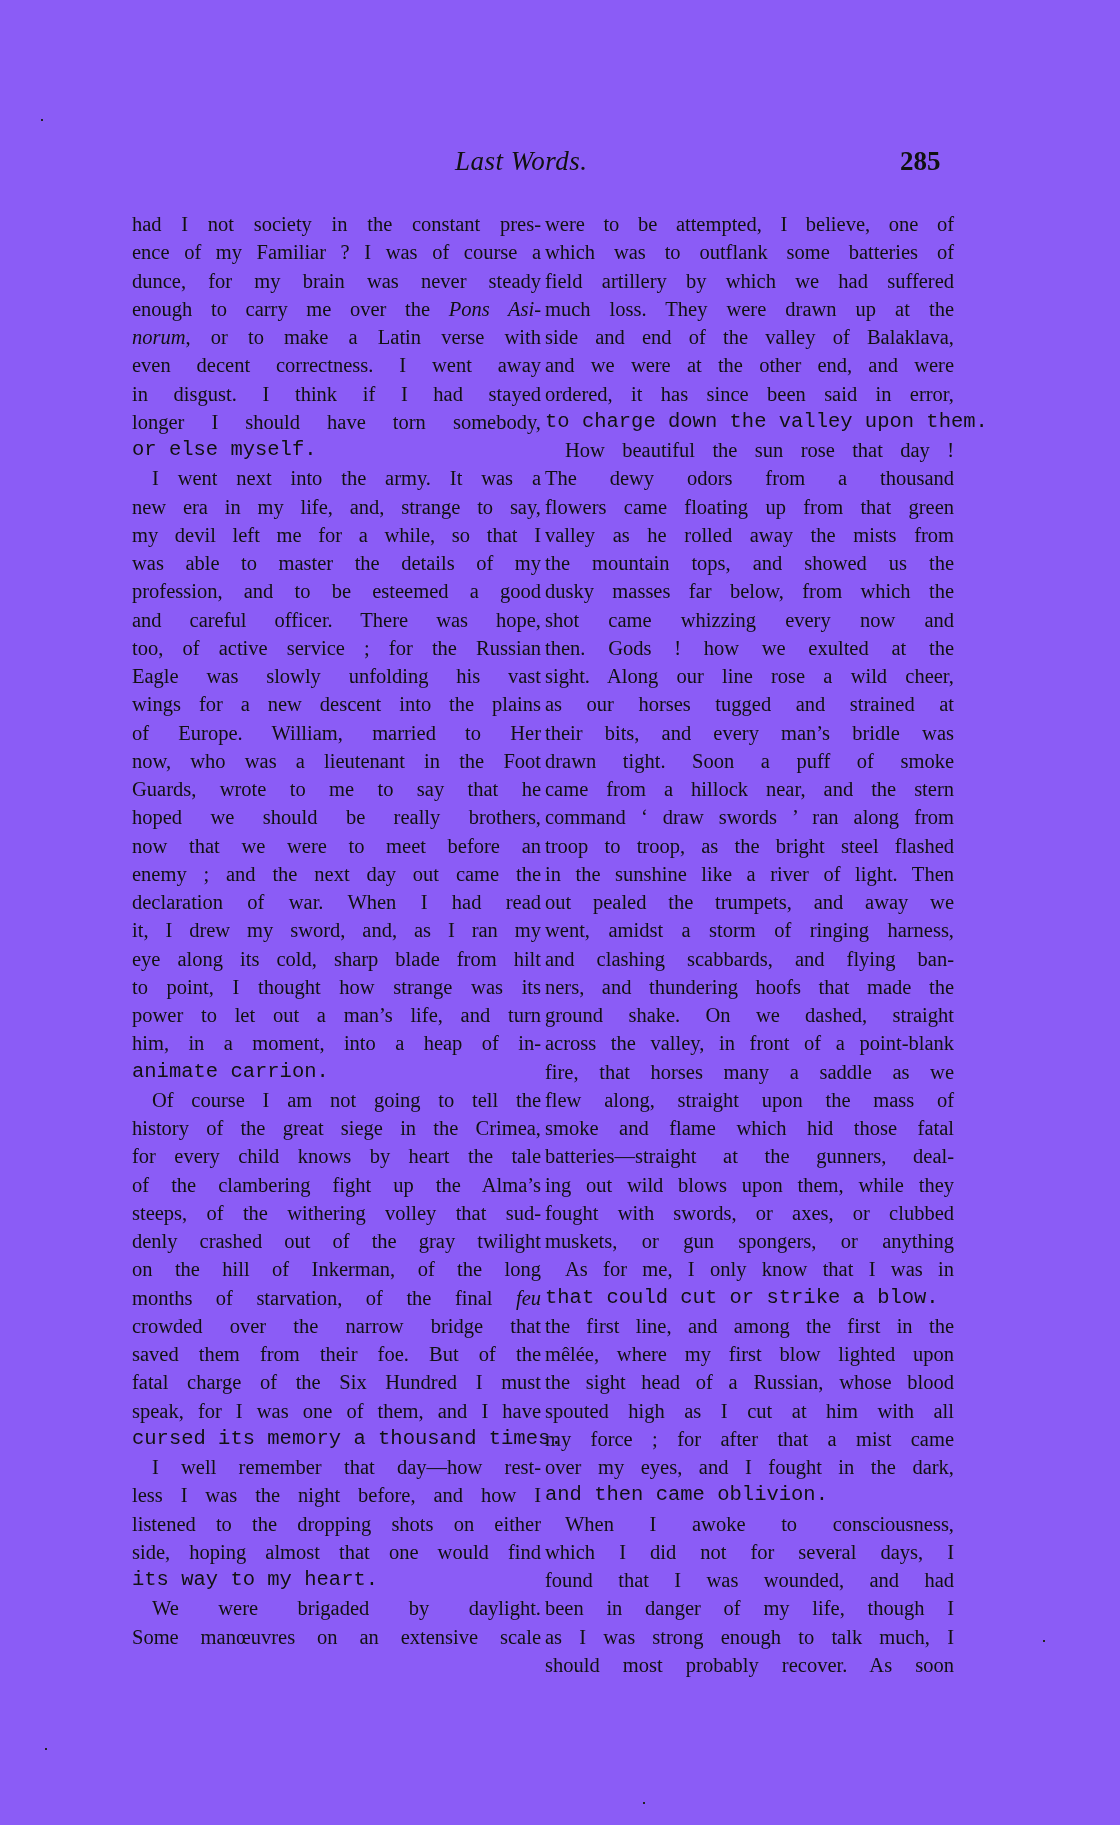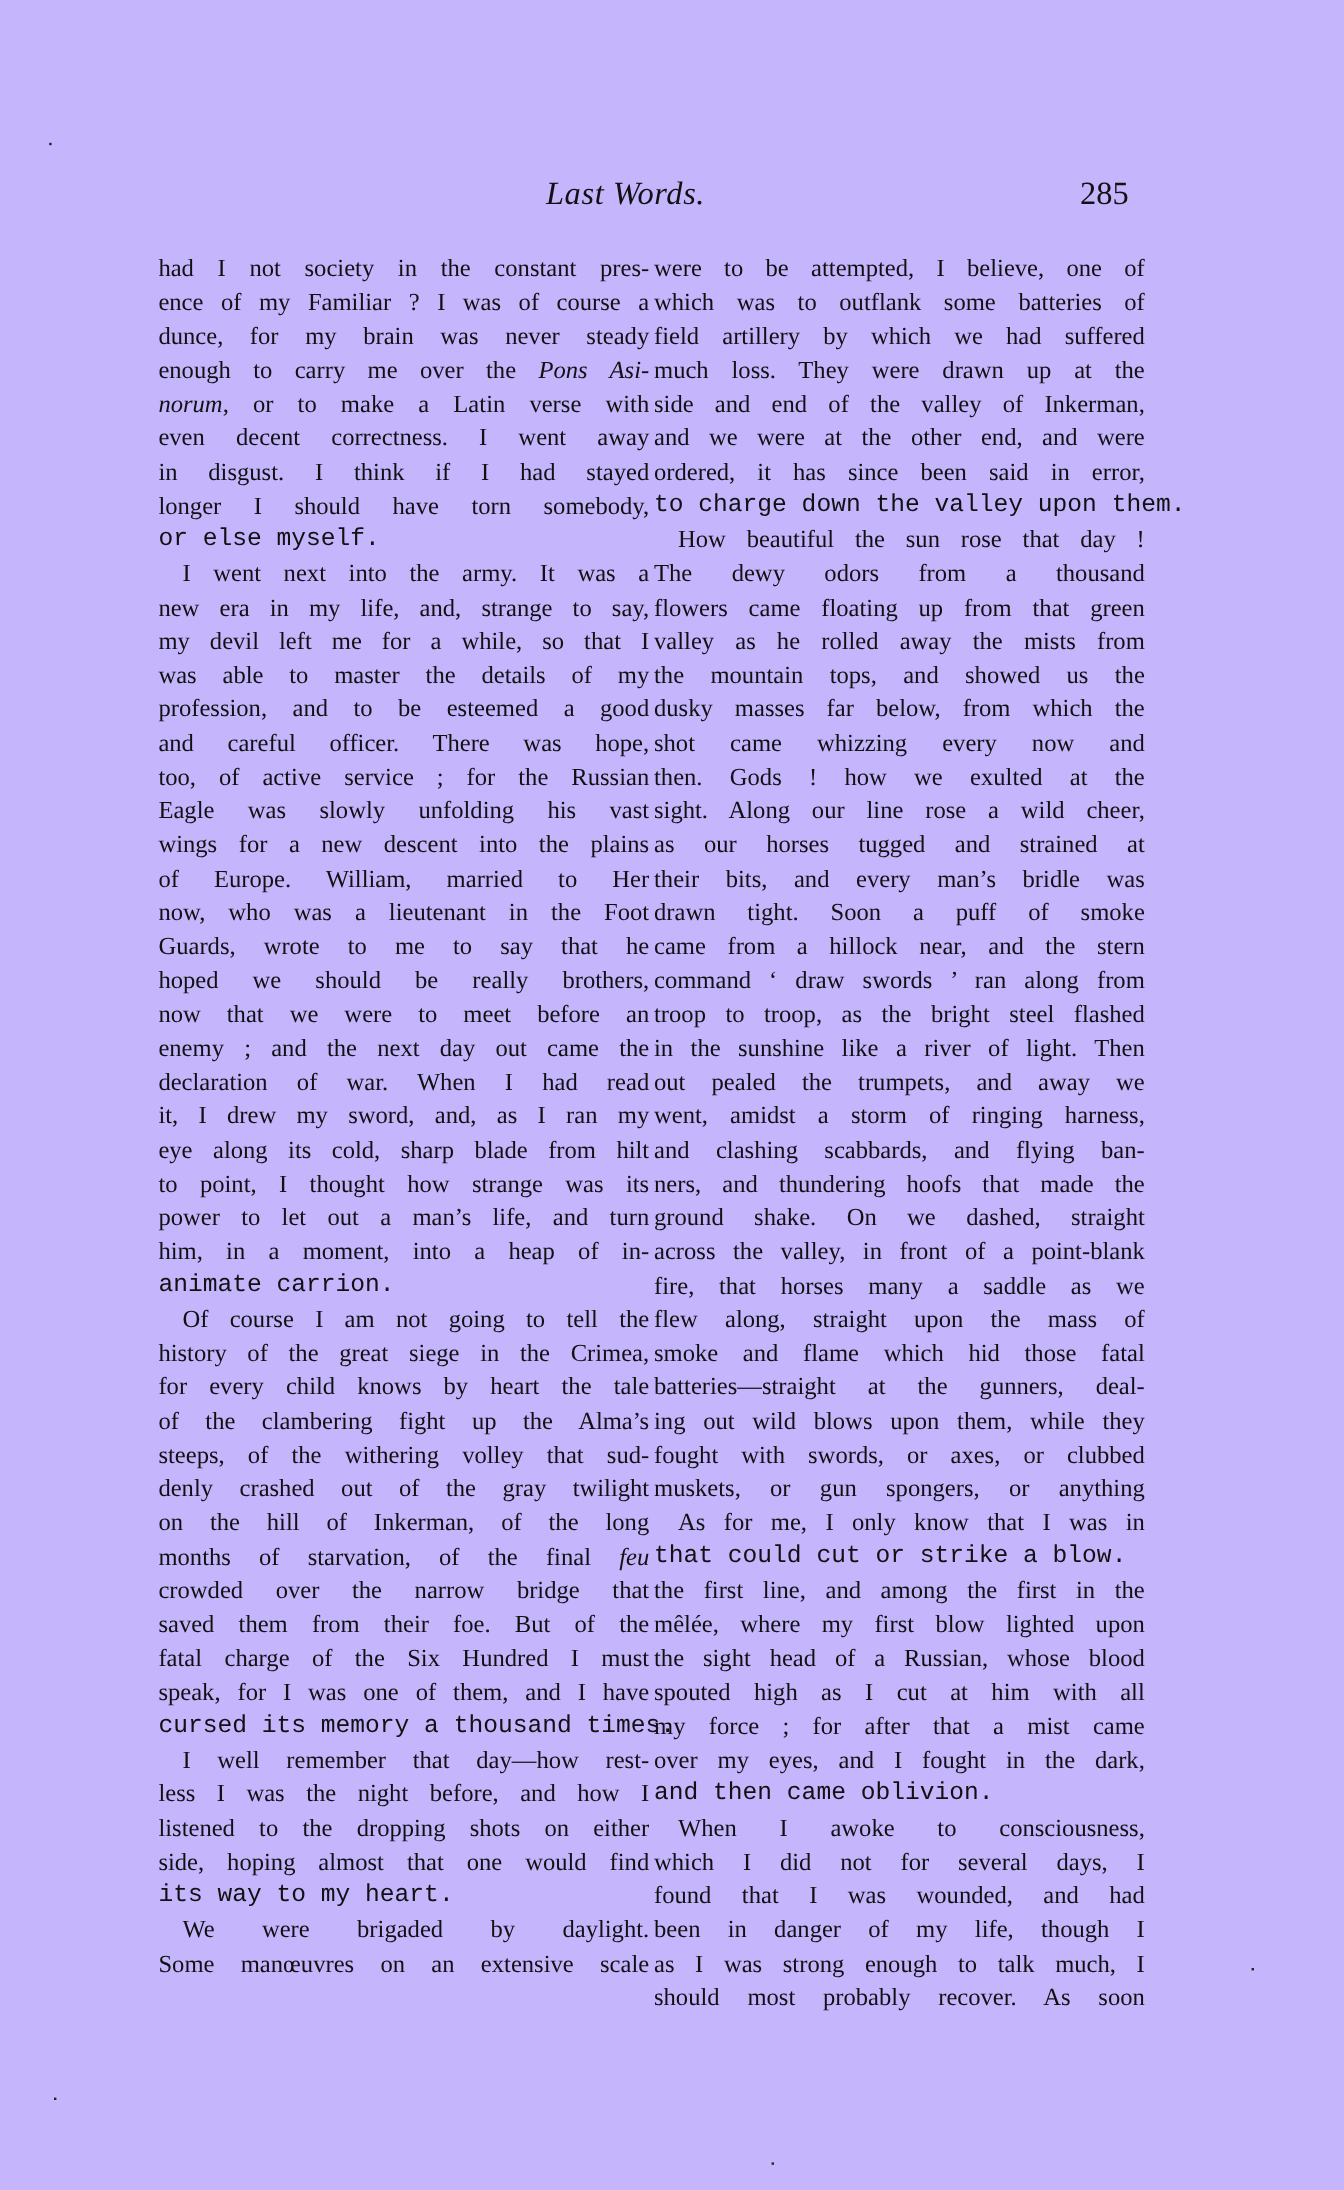--- a/index.html
+++ b/index.html
@@ -1,19 +1,19 @@
 <!DOCTYPE html>
 <html><head>
 <meta charset="utf-8">
 <style>
   html, body { margin: 0; padding: 0; background: #ffffff; }
   body { width: 1120px; height: 1825px; position: relative; overflow: hidden; }
-  .page { position: absolute; left: 0; top: 0; width: 1120px; height: 1825px; background: #c4b5fd; color: #111; font-family: "DejaVu Serif", "Liberation Serif", serif; }
+  .page { position: absolute; left: 0; top: 0; width: 1120px; height: 1825px; background: #8b5cf6; color: #111; font-family: "DejaVu Serif", "Liberation Serif", serif; }
   .running-title { position: absolute; left: 455px; top: 146px; font-family: "Liberation Serif", serif; font-style: italic; font-size: 27px; letter-spacing: 0.5px; color: #111; }
-  .page-number { position: absolute; left: 900px; top: 146px; font-family: "Liberation Serif", serif; font-size: 27px; color: #111; }
+  .page-number { position: absolute; left: 900px; top: 146px; font-family: "Liberation Serif", serif; font-size: 27px; color: #111; font-weight: bold; }
   .column { position: absolute; top: 210px; width: 409px; }
   .col-left { left: 132px; }
   .col-right { left: 545px; }
   .line { display: block; height: 28.25px; line-height: 28.25px; font-family: "Liberation Serif", serif; font-size: 20.5px; text-align: justify; text-align-last: justify; white-space: nowrap; overflow: visible; }
   .line.last { text-align-last: left; font-family: Liberation Mono, monospace; }
   .line.indent { padding-left: 20px; }
   .line .it { font-style: italic; }
   .stray { position: absolute; width: 2px; height: 2px; background: #222; }
 </style>
 </head>
@@ -74,21 +74,21 @@
       <div class="line">side, hoping almost that one would find</div>
       <div class="line last">its way to my heart.</div>
       <div class="line indent">We were brigaded by daylight.</div>
       <div class="line">Some manœuvres on an extensive scale</div>
     </div>
   <div class="column col-right">
       <div class="line">were to be attempted, I believe, one of</div>
       <div class="line">which was to outflank some batteries of</div>
       <div class="line">field artillery by which we had suffered</div>
       <div class="line">much loss.  They were drawn up at the</div>
-      <div class="line">side and end of the valley of Inkerman,</div>
+      <div class="line">side and end of the valley of Balaklava,</div>
       <div class="line">and we were at the other end, and were</div>
       <div class="line">ordered, it has since been said in error,</div>
       <div class="line last">to charge down the valley upon them.</div>
       <div class="line indent">How beautiful the sun rose that day !</div>
       <div class="line">The dewy odors from a thousand</div>
       <div class="line">flowers came floating up from that green</div>
       <div class="line">valley as he rolled away the mists from</div>
       <div class="line">the mountain tops, and showed us the</div>
       <div class="line">dusky masses far below, from which the</div>
       <div class="line">shot came whizzing every now and</div>

